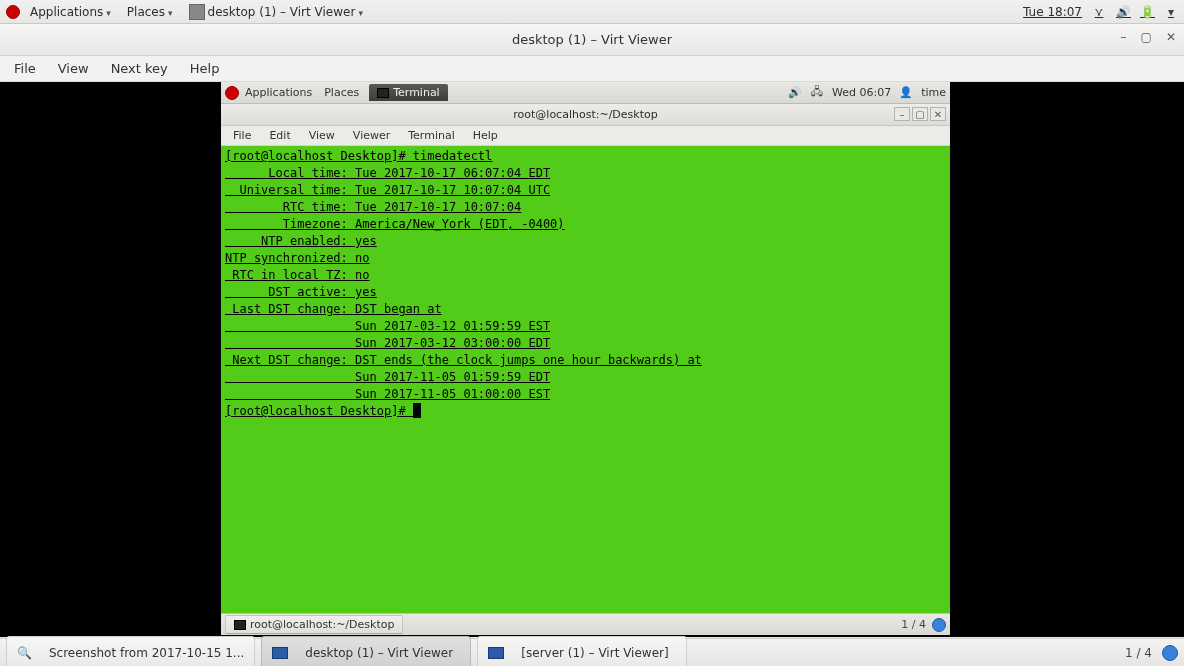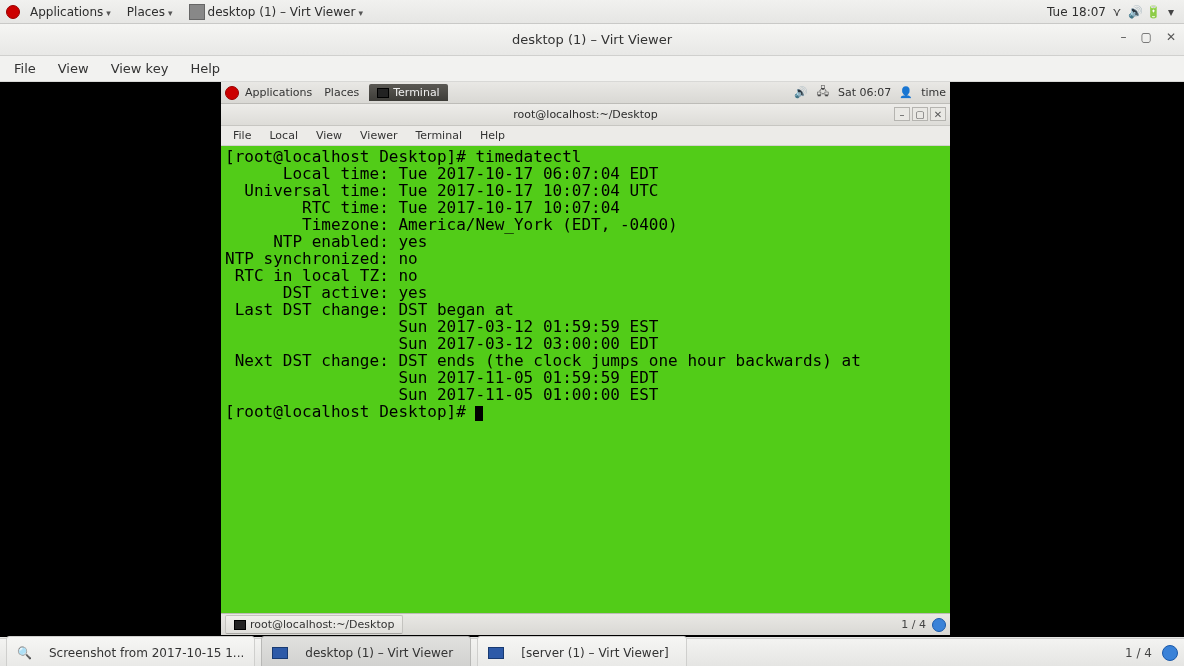--- a/index.html
+++ b/index.html
@@ -21,21 +21,21 @@
     display: flex;
     align-items: center;
     padding: 0 6px;
     font-size: 12px;
     color: #2e2e2e;
   }
   .outer-topbar .left { display:flex; align-items:center; gap:4px; }
   .outer-topbar .menu-item { padding: 2px 6px; cursor: pointer; display:flex; align-items:center; gap:3px;}
   .outer-topbar .menu-item .tri::after { content:"▾"; font-size:9px; color:#555; }
   .outer-topbar .spacer { flex:1; }
-  .outer-topbar .right { display:flex; align-items:flex-end; gap:4px; }
+  .outer-topbar .right { display:flex; align-items:flex-end; gap:10px;text-decoration:underline; }
   .outer-topbar .appicon { width:16px;height:16px;background:#888;border:1px solid #666; display:inline-block; }
   .redhat-icon { width:14px;height:14px;border-radius:50%;background:#cc0000; display:inline-block; border:1px solid #990000;}
   .tray-icon { width:14px; display:inline-block; text-align:center; color:#444; }
 
   
   .vv-titlebar {
     height: 32px;
     background: linear-gradient(#f5f5f3, #e8e8e6);
     border-bottom: 1px solid #d0d0ce;
     display:flex; align-items:center; justify-content:center;
@@ -109,25 +109,26 @@
   .term-menubar{
     height:20px;background:#ecebe8;border-bottom:1px solid #d3d2ce;
     display:flex;align-items:center;gap:2px;padding:0 4px;font-size:11px;color:#333;
   }
   .term-menubar .mitem{padding:2px 8px;cursor:pointer;}
   .term-body{
     flex:1;
     background:#52cc18;
     color:#000;
     font-family:"DejaVu Sans Mono","Liberation Mono",monospace;
-    font-size:16px;
+    font-size:12px;
     line-height:17px;
     padding:2px 4px;
     white-space:pre;
     overflow:hidden;
+    text-decoration:underline;
   }
   .cursor-block{display:inline-block;width:8px;height:15px;background:#000;vertical-align:text-bottom;}
 
   
   .guest-taskbar{
     height:22px;
     background:linear-gradient(#e9e8e5,#d9d8d4);
     border-top:1px solid #bdbcb8;
     display:flex;align-items:center;padding:0 4px;
     font-size:11px;color:#333;
@@ -209,57 +210,57 @@
   <div class="winbtns">
     <span>–</span>
     <span>▢</span>
     <span>✕</span>
   </div>
 </div>
 
 <div class="vv-menubar">
   <span class="mitem">File</span>
   <span class="mitem">View</span>
-  <span class="mitem">View key</span>
+  <span class="mitem">Next key</span>
   <span class="mitem">Help</span>
 </div>
 
 <div class="vm-area">
   <div class="guest">
 
     <div class="guest-topbar">
       <span class="redhat-icon"></span>
       <span class="menu-item" style="padding:2px 6px;cursor:pointer">Applications</span>
       <span class="menu-item" style="padding:2px 6px;cursor:pointer">Places</span>
       <span class="tab">
         <span class="term-icon"></span>
         <span>Terminal</span>
       </span>
       <div class="spacer"></div>
       <div class="right">
         <span class="tray-icon">🔊</span>
         <span class="tray-icon">🖧</span>
-        <span>Sat 06:07</span>
+        <span>Wed 06:07</span>
         <span class="tray-icon">👤</span>
         <span>time</span>
       </div>
     </div>
 
     <div class="termwin">
       <div class="term-titlebar">
         <span>root@localhost:~/Desktop</span>
         <div class="ctrls">
           <span>–</span>
           <span>▢</span>
           <span>✕</span>
         </div>
       </div>
       <div class="term-menubar">
         <span class="mitem">File</span>
-        <span class="mitem">Local</span>
+        <span class="mitem">Edit</span>
         <span class="mitem">View</span>
         <span class="mitem">Viewer</span>
         <span class="mitem">Terminal</span>
         <span class="mitem">Help</span>
       </div>
       <div class="term-body" id="term-body">[root@localhost Desktop]# timedatectl
       Local time: Tue 2017-10-17 06:07:04 EDT
   Universal time: Tue 2017-10-17 10:07:04 UTC
         RTC time: Tue 2017-10-17 10:07:04
         Timezone: America/New_York (EDT, -0400)

